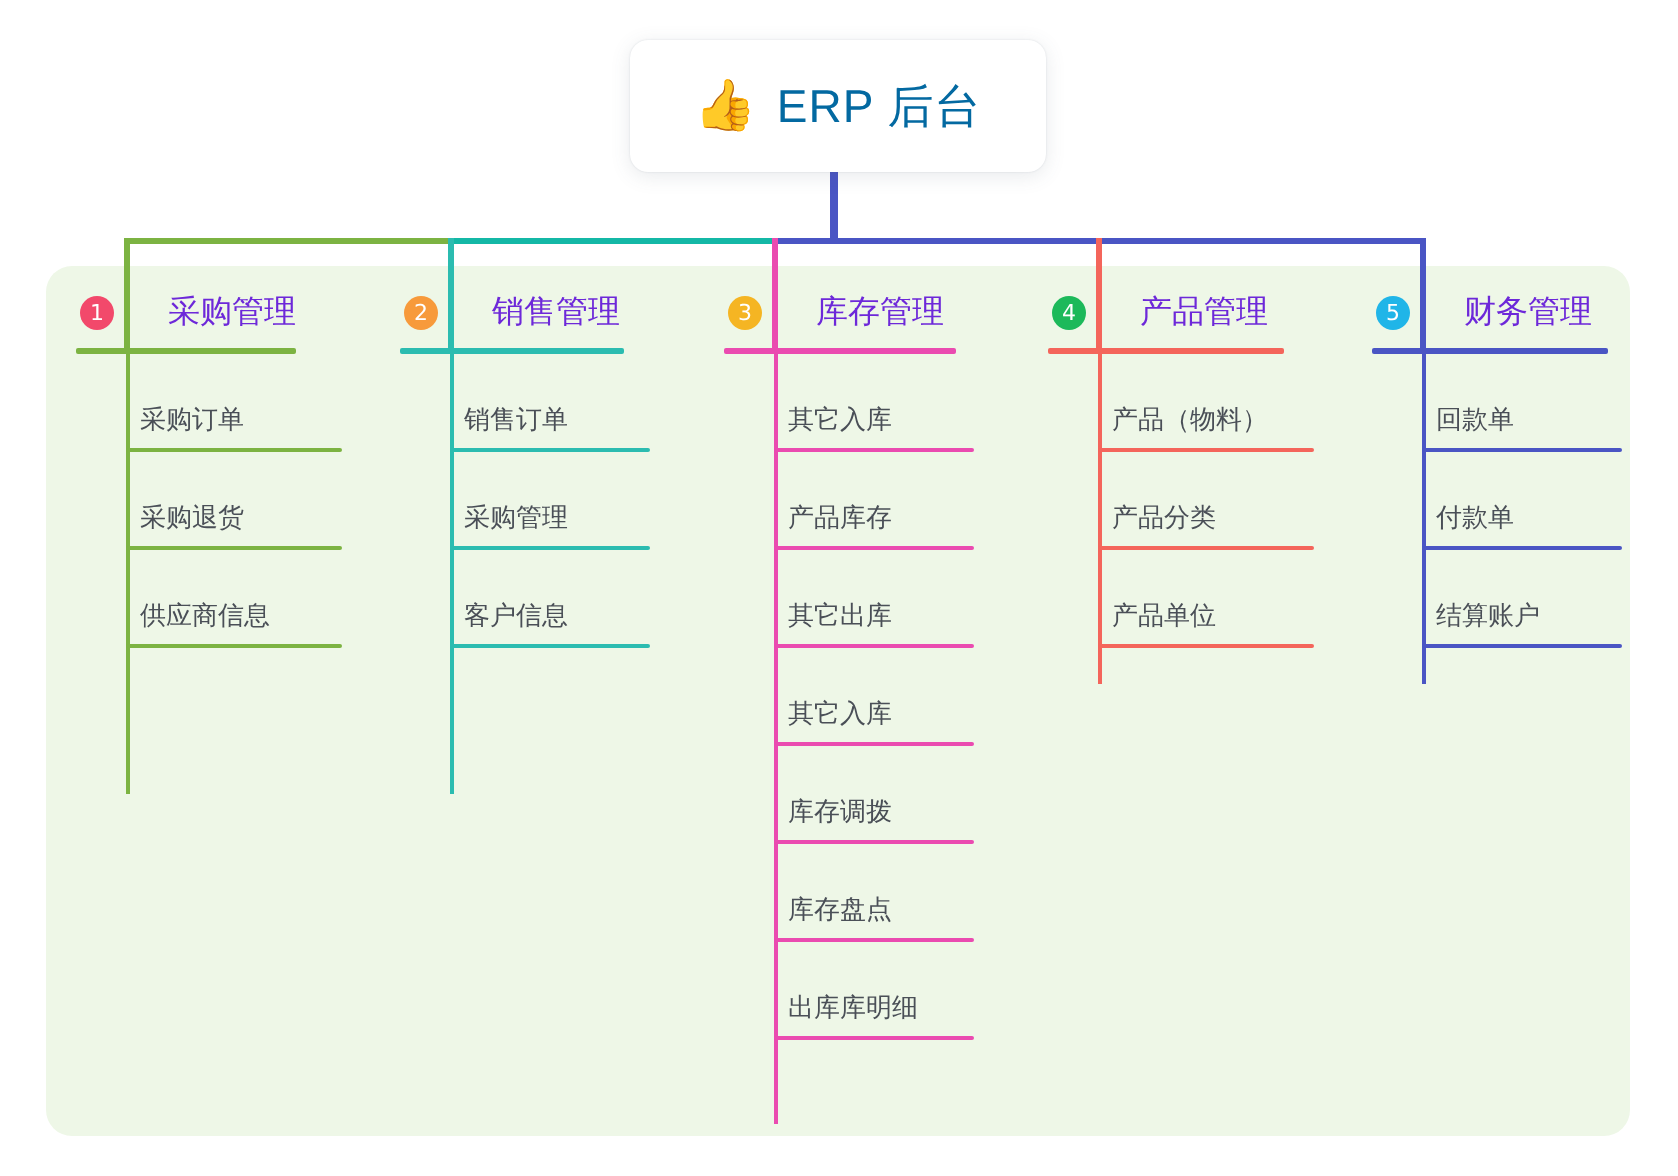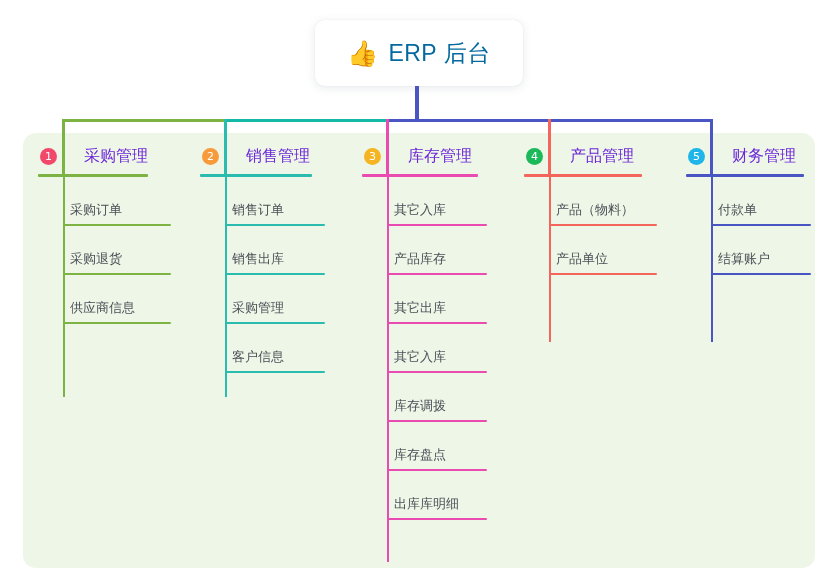--- a/index.html
+++ b/index.html
@@ -108,24 +108,20 @@
           <span class="col-title">销售管理</span>
         </div>
         <div class="head-rule" style="width: 112px; background: rgb(43, 188, 176);"></div>
         <div class="items">
           <div class="spine" style="background: rgb(43, 188, 176); height: 220px;"></div>
           <div class="item">
             <span class="item-label">销售订单</span>
             <div class="item-rule" style="width: 100px; background: rgb(43, 188, 176);"></div>
           </div>
           <div class="item">
-            <span class="item-label">销售出库</span>
-            <div class="item-rule" style="width: 100px; background: rgb(43, 188, 176);"></div>
-          </div>
-          <div class="item">
             <span class="item-label">采购管理</span>
             <div class="item-rule" style="width: 100px; background: rgb(43, 188, 176);"></div>
           </div>
           <div class="item">
             <span class="item-label">客户信息</span>
             <div class="item-rule" style="width: 100px; background: rgb(43, 188, 176);"></div>
           </div>
         </div>
       </div>
       <div class="col" style="left: 362px;">
@@ -172,34 +168,42 @@
           <span class="col-title">产品管理</span>
         </div>
         <div class="head-rule" style="width: 118px; background: rgb(244, 101, 91);"></div>
         <div class="items">
           <div class="spine" style="background: rgb(244, 101, 91); height: 165px;"></div>
           <div class="item">
             <span class="item-label">产品（物料）</span>
             <div class="item-rule" style="width: 108px; background: rgb(244, 101, 91);"></div>
           </div>
           <div class="item">
+            <span class="item-label">产品分类</span>
+            <div class="item-rule" style="width: 108px; background: rgb(244, 101, 91);"></div>
+          </div>
+          <div class="item">
             <span class="item-label">产品单位</span>
             <div class="item-rule" style="width: 108px; background: rgb(244, 101, 91);"></div>
           </div>
         </div>
       </div>
       <div class="col" style="left: 686px;">
         <div class="col-head">
           <span class="badge" style="background: rgb(32, 181, 232);">5</span>
           <span class="col-title">财务管理</span>
         </div>
         <div class="head-rule" style="width: 118px; background: rgb(74, 85, 196);"></div>
         <div class="items">
           <div class="spine" style="background: rgb(74, 85, 196); height: 165px;"></div>
           <div class="item">
+            <span class="item-label">回款单</span>
+            <div class="item-rule" style="width: 100px; background: rgb(74, 85, 196);"></div>
+          </div>
+          <div class="item">
             <span class="item-label">付款单</span>
             <div class="item-rule" style="width: 100px; background: rgb(74, 85, 196);"></div>
           </div>
           <div class="item">
             <span class="item-label">结算账户</span>
             <div class="item-rule" style="width: 100px; background: rgb(74, 85, 196);"></div>
           </div>
         </div>
       </div>
     </div>

